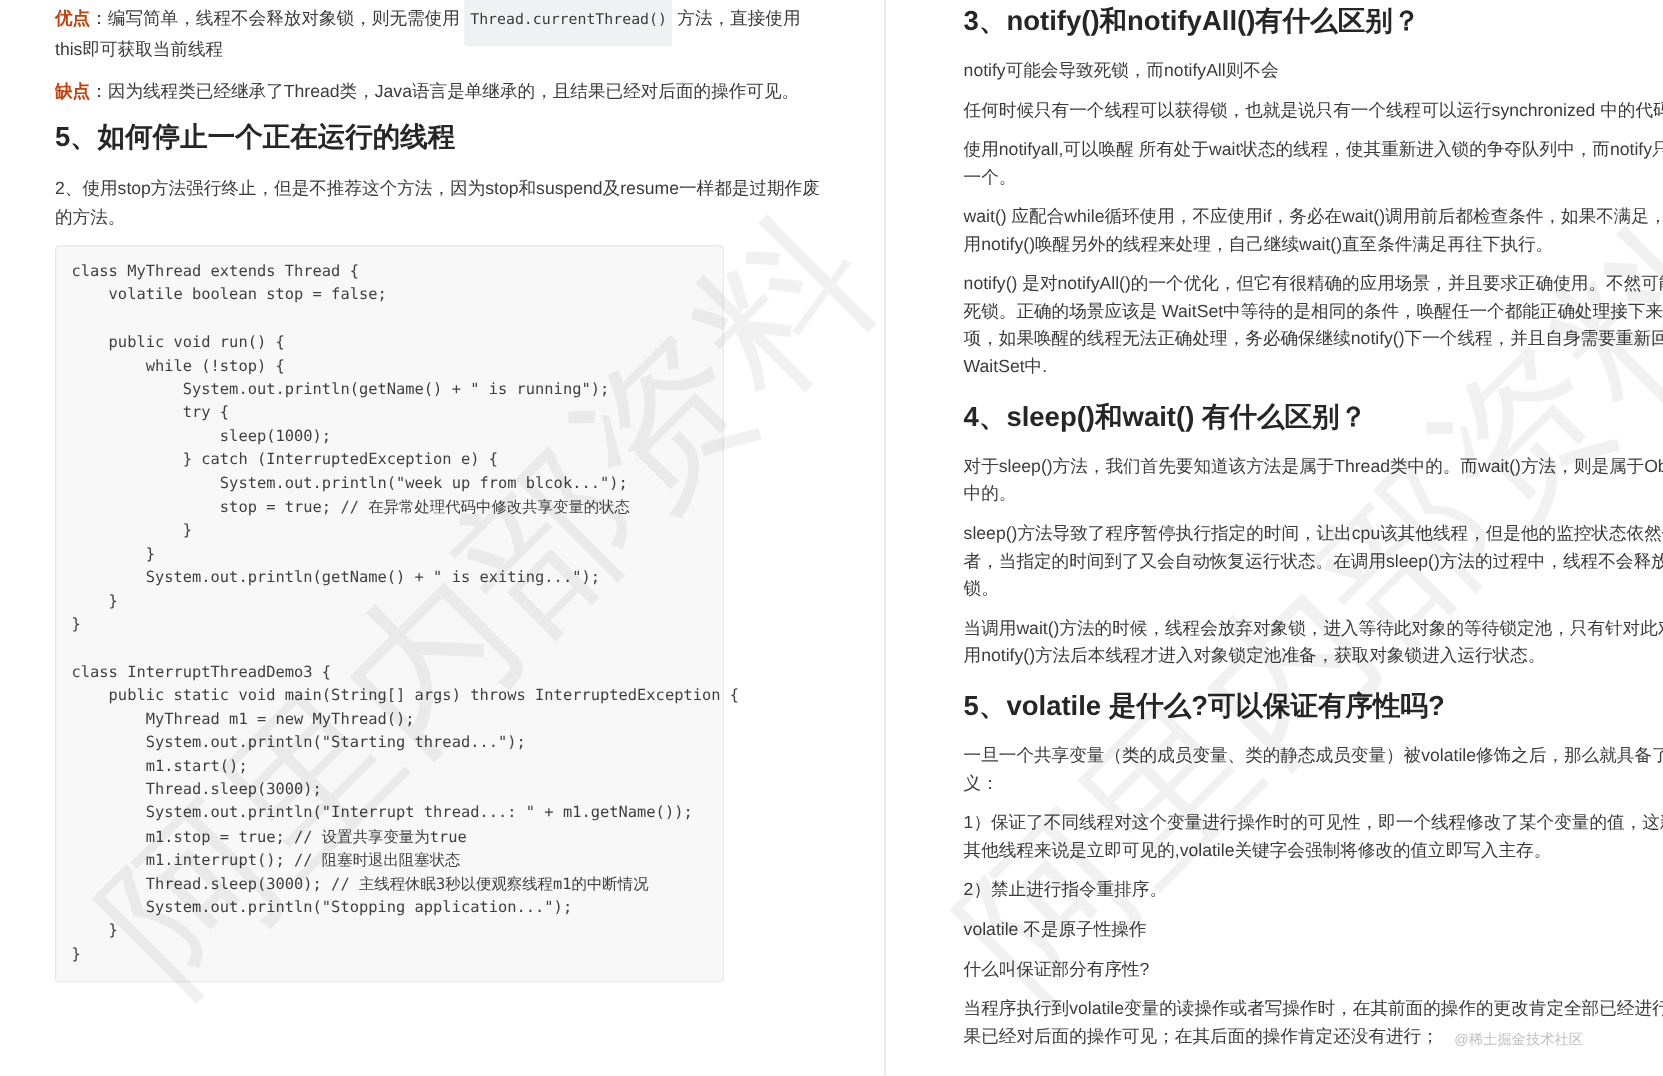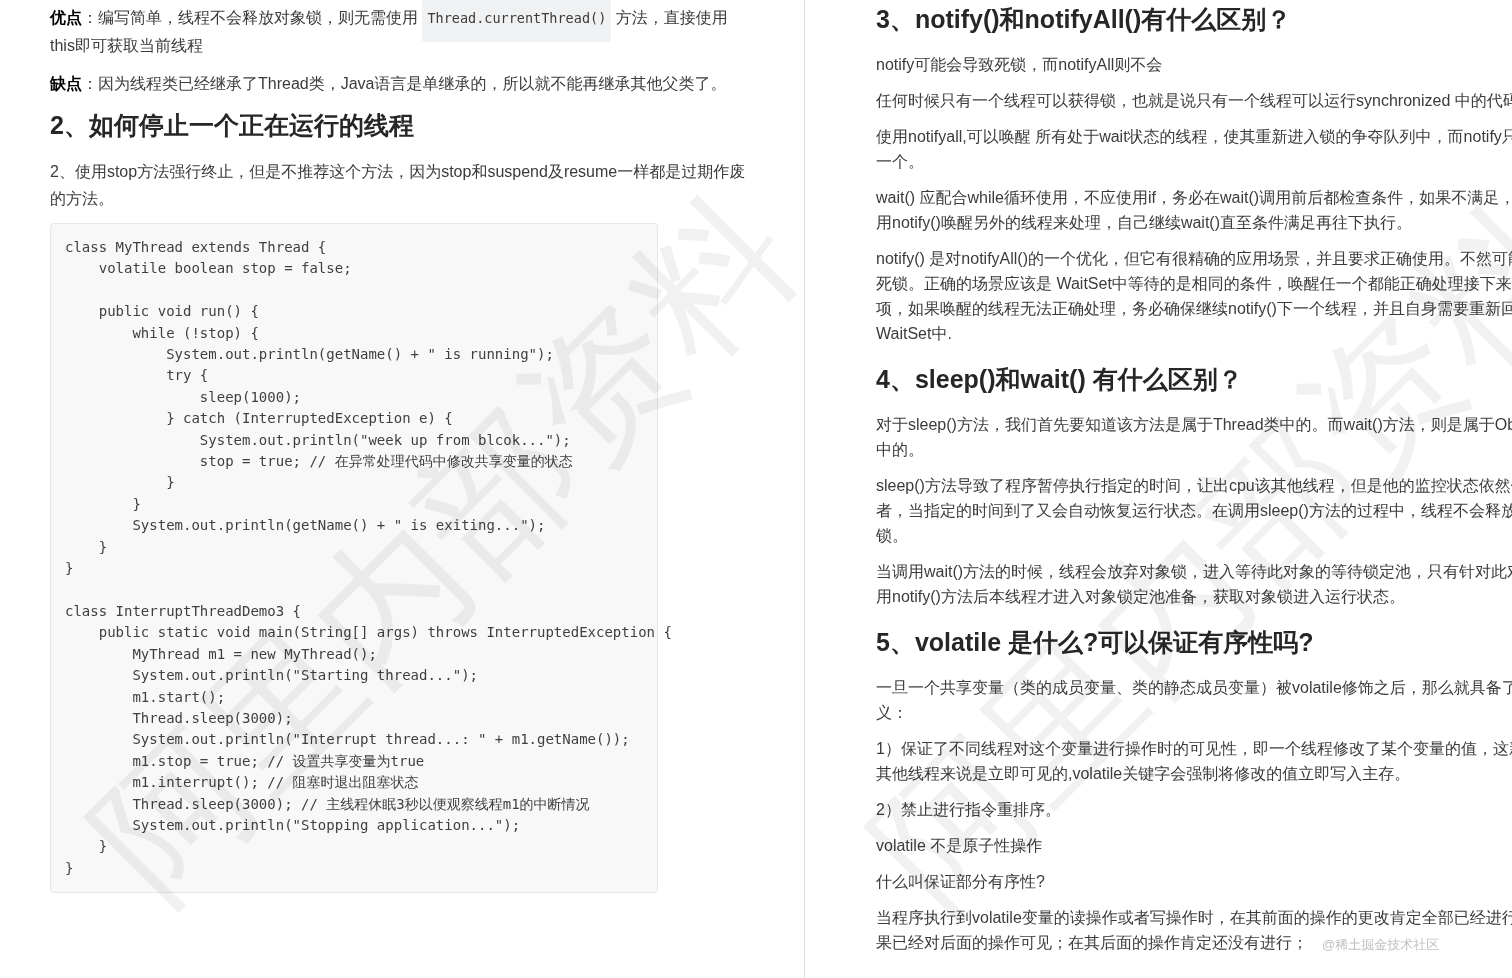--- a/index.html
+++ b/index.html
@@ -15,21 +15,21 @@
   .page { position: absolute; inset: 0; overflow: hidden; }
 
   
   .col-left  { position: absolute; left: 50px;  top: 0; width: 700px; }
   .col-right { position: absolute; left: 876px; top: 0; width: 690px; }
 
   .col-left p  { font-size: 16px; line-height: 27px; margin: 11px 0; }
   .col-left p.first { margin-top: 4px; }
   .col-right p { font-size: 16px; line-height: 25px; margin: 11px 0; }
 
-  b, strong { color: #000000; }
+  b, strong { color: #c2410c; }
 
   h2 {
     font-size: 25px; line-height: 34px; font-weight: bold;
     color: #262626; margin: 11px 0 16px 0;
   }
   .col-right h2 { margin: 16px 0 16px 0; }
   .col-right h2.mt0 { margin-top: 2px; }
 
   .inline-code {
     font-family: "DejaVu Sans Mono", "Liberation Mono", monospace;
@@ -98,23 +98,23 @@
 <body>
 
 <div class="page">
 
   <div class="watermark wm-left">阿里内部资料</div>
   <div class="watermark wm-right">阿里内部资料</div>
 
   <div class="col-left">
     <p class="first"><strong>优点</strong><span>：编写简单，线程不会释放对象锁，则无需使用 </span><code class="inline-code">Thread.currentThread()</code><span> 方法，直接使用this即可获取当前线程</span></p>
 
-    <p><strong>缺点</strong><span>：因为线程类已经继承了Thread类，Java语言是单继承的，所以就不能再继承其他父类了。</span></p>
+    <p><strong>缺点</strong><span>：因为线程类已经继承了Thread类，Java语言是单继承的，且结果已经对后面的操作可见。</span></p>
 
-    <h2>2、如何停止一个正在运行的线程</h2>
+    <h2>5、如何停止一个正在运行的线程</h2>
 
     <p>2、使用stop方法强行终止，但是不推荐这个方法，因为stop和suspend及resume一样都是过期作废的方法。</p>
 
     <pre class="code-block"><code>class MyThread extends Thread {
     volatile boolean stop = false;
 
     public void run() {
         while (!stop) {
             System.out.println(getName() + " is running");
             try {

